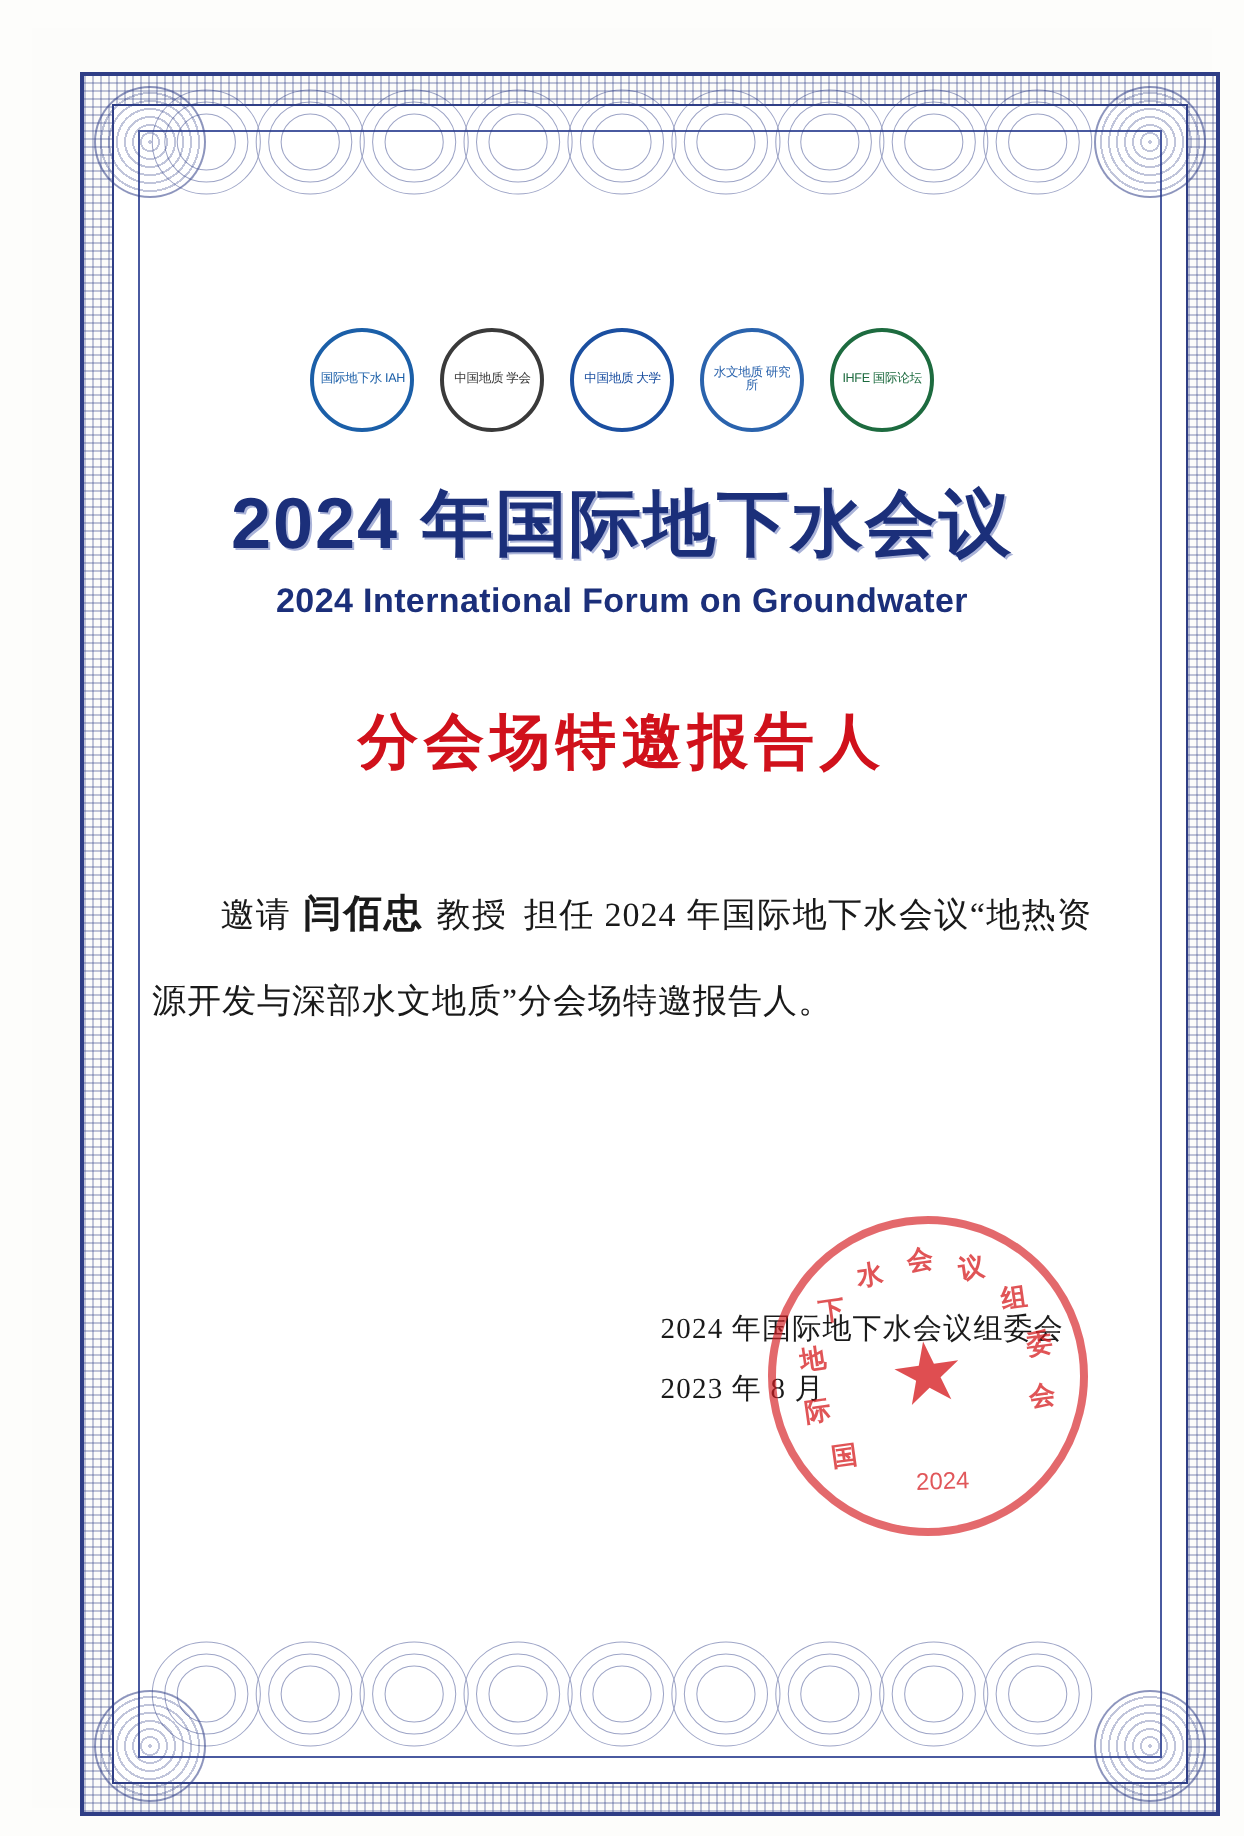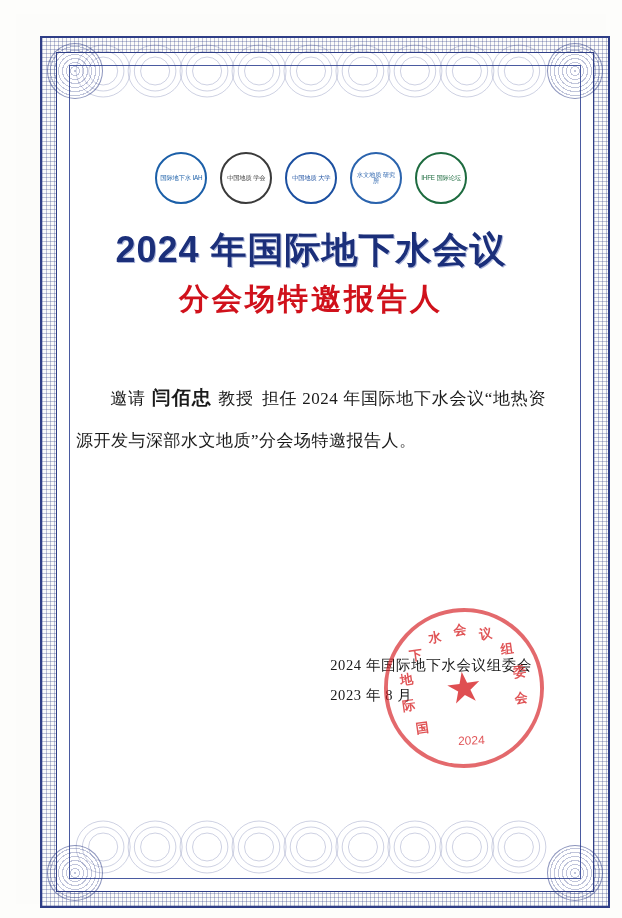--- a/index.html
+++ b/index.html
@@ -89,21 +89,21 @@
     overflow: hidden;
     opacity: 0.85;
   }
   .scallop.top { top: 26px; }
   .scallop.bottom { bottom: 26px; }
 
   .content {
     position: absolute;
     left: 60px;
     right: 60px;
-    top: 138px;
+    top: 150px;
   }
 
   
   .logo-row {
     display: flex;
     justify-content: center;
     align-items: center;
     gap: 13px;
     margin-bottom: 22px;
   }
@@ -149,21 +149,21 @@
     color: #1b2f7a;
     margin-bottom: 40px;
   }
   .subtitle {
     text-align: center;
     font-family: "Liberation Sans", sans-serif;
     font-weight: bold;
     font-size: 30px;
     letter-spacing: 3px;
     color: #d0111b;
-    margin-bottom: 56px;
+    margin-bottom: 44px;
   }
 
   .body-text {
     font-size: 17px;
     line-height: 2.35;
     color: #1a1a1a;
     text-align: justify;
     letter-spacing: 0.5px;
   }
   .body-text .indent { display: inline-block; width: 34px; }
@@ -338,20 +338,21 @@
             <span>水文地质
 研究所</span>
           </div>
         <div class="logo logo-5">
             <span>IHFE
 国际论坛</span>
           </div>
       </div>
 
       <div class="title-cn">2024 年国际地下水会议</div>
+      <div class="title-en">2024 International Forum on Groundwater</div>
 
       <div class="subtitle">分会场特邀报告人</div>
 
       <div class="body-text">
         <span class="indent"></span><span>邀请</span><span class="name">闫佰忠</span><span>教授</span><span class="sp"></span><span>担任 2024 年国际地下水</span><span>会议“地热资源开发与深部水文地质”分会场特邀报</span><span>告人。</span>
       </div>
 
     </div>
 
     <div class="sign-block">

